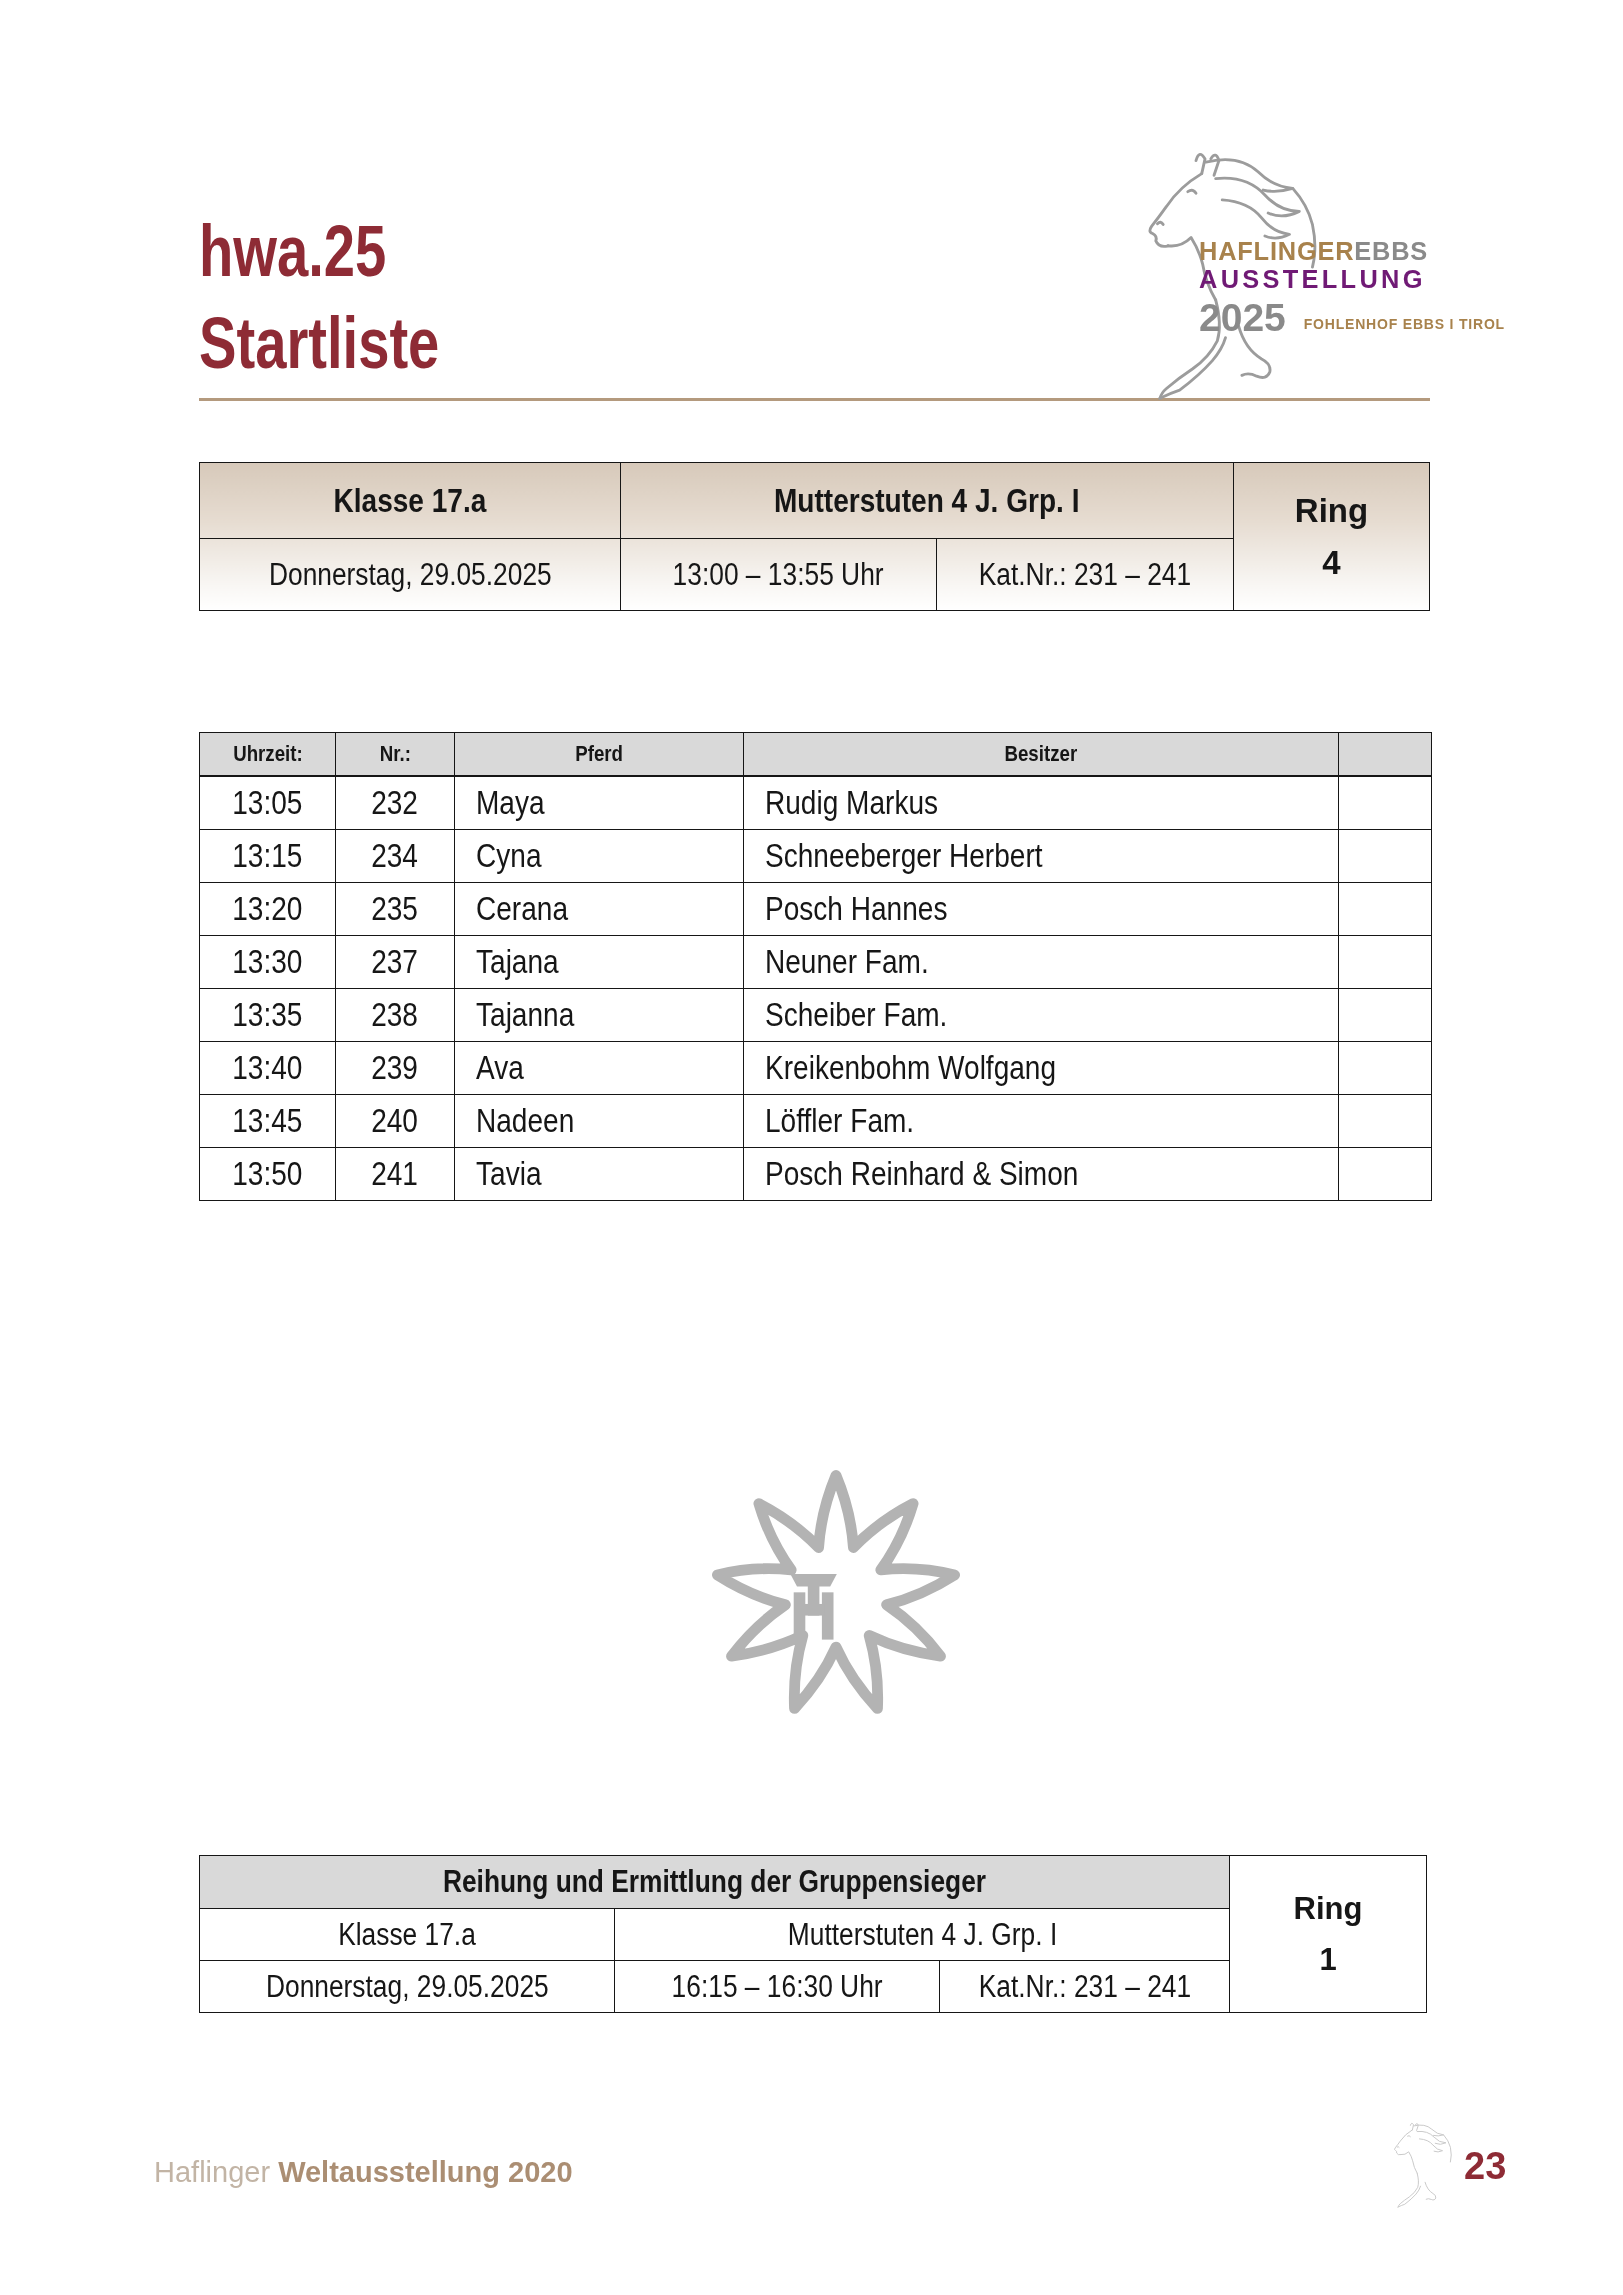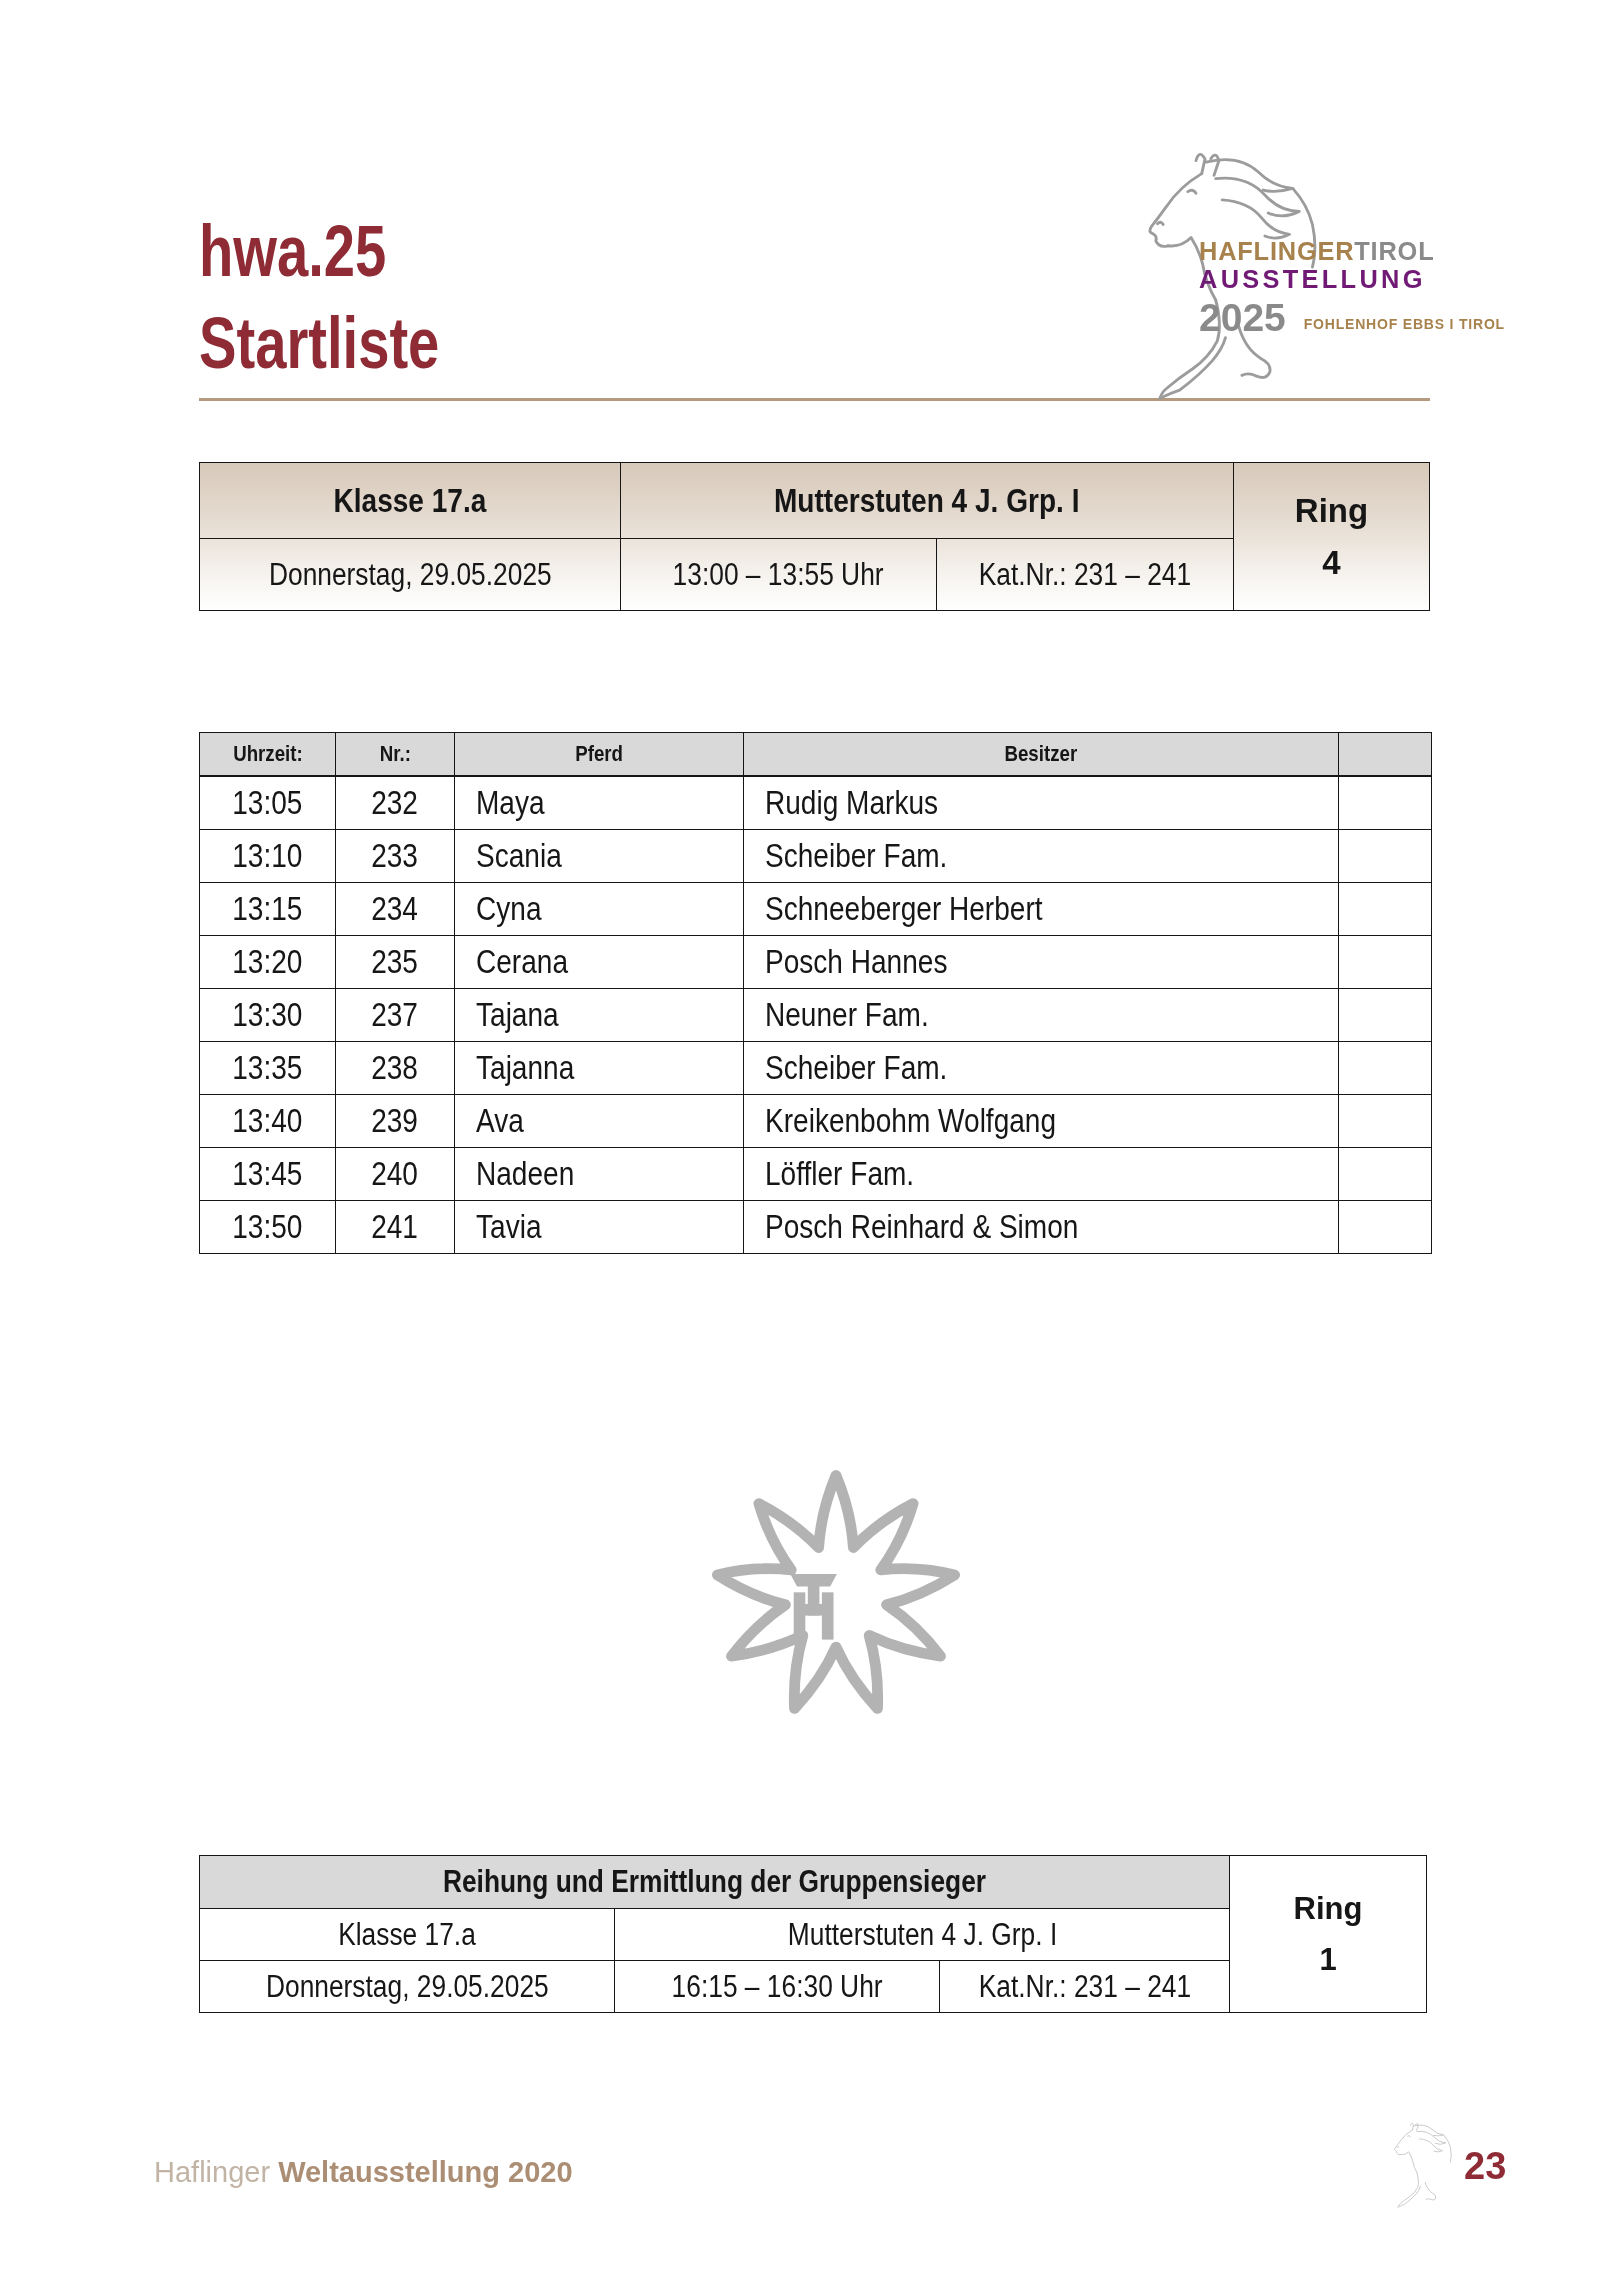--- a/index.html
+++ b/index.html
@@ -93,21 +93,21 @@
     <span class="ln">Startliste</span>
   </div>
   <div class="rule"></div>
 
   <div class="logo">
     <svg class="horse" viewBox="0 0 300 330" width="246" height="271">
         <use href="#horse-outline"></use>
       </svg>
     <div class="ltext">
       <div class="lrow1">
-        <span class="gold">HAFLINGER</span><span class="silver">TIROL</span>
+        <span class="gold">HAFLINGER</span><span class="silver">EBBS</span>
       </div>
       <div class="lrow2">AUSSTELLUNG</div>
       <div class="lrow3">
         <span class="lyear">2025</span>
         <span class="lvenue">FOHLENHOF EBBS I TIROL</span>
       </div>
     </div>
   </div>
 
   <table class="classtable">
@@ -155,27 +155,20 @@
     </thead>
     <tbody>
         <tr>
           <td><span class="cx">13:05</span></td>
           <td><span class="cx">232</span></td>
           <td class="al"><span class="cx cxl">Maya</span></td>
           <td class="al"><span class="cx cxl">Rudig Markus</span></td>
           <td><span class="cx"></span></td>
         </tr>
         <tr>
-          <td><span class="cx">13:10</span></td>
-          <td><span class="cx">233</span></td>
-          <td class="al"><span class="cx cxl">Scania</span></td>
-          <td class="al"><span class="cx cxl">Scheiber Fam.</span></td>
-          <td><span class="cx"></span></td>
-        </tr>
-        <tr>
           <td><span class="cx">13:15</span></td>
           <td><span class="cx">234</span></td>
           <td class="al"><span class="cx cxl">Cyna</span></td>
           <td class="al"><span class="cx cxl">Schneeberger Herbert</span></td>
           <td><span class="cx"></span></td>
         </tr>
         <tr>
           <td><span class="cx">13:20</span></td>
           <td><span class="cx">235</span></td>
           <td class="al"><span class="cx cxl">Cerana</span></td>

